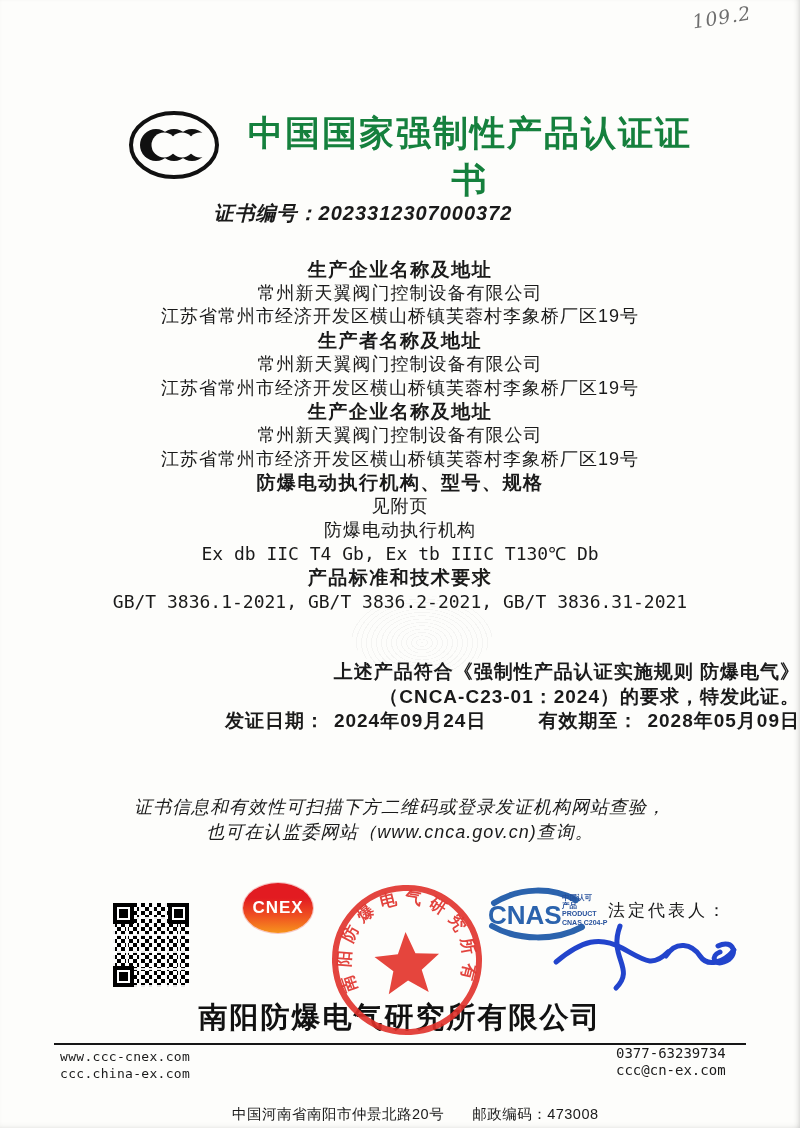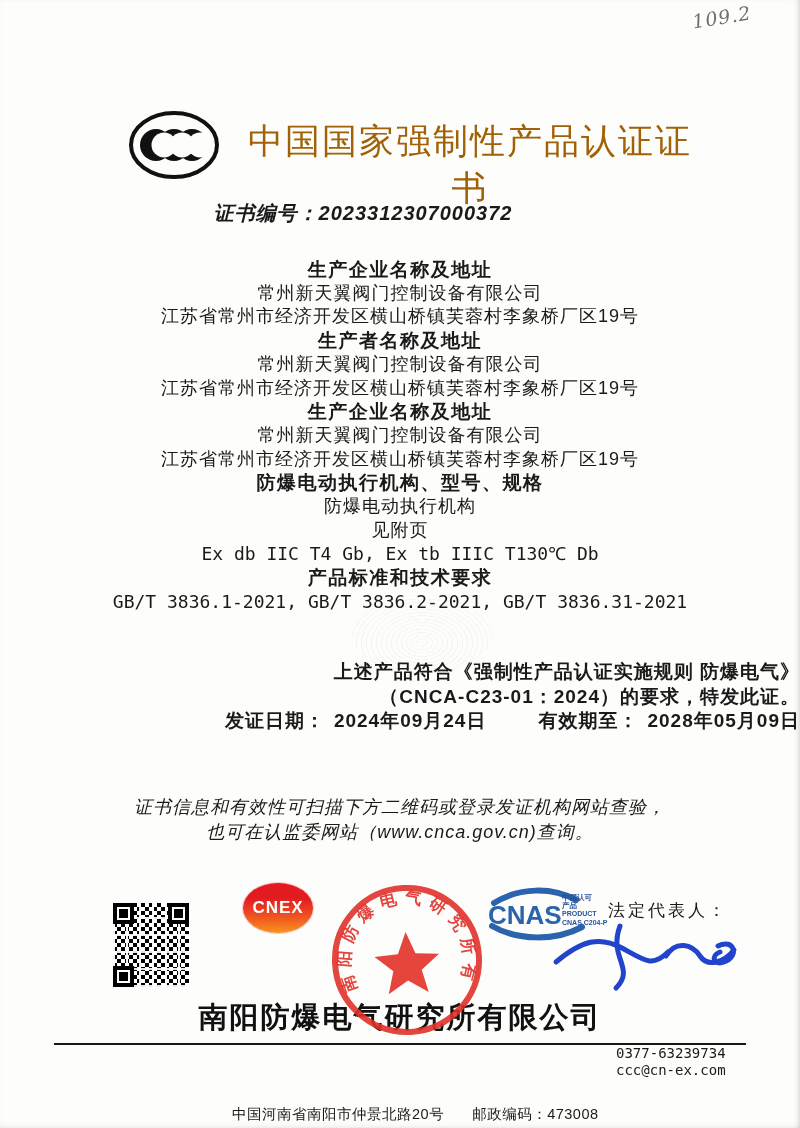--- a/index.html
+++ b/index.html
@@ -13,22 +13,22 @@
   }
   .hand-note{
     position:absolute;left:692px;top:6px;transform:rotate(-9deg);
     font-family:"DejaVu Serif", serif;font-style:italic;
     font-size:19px;color:#6e6e6e;letter-spacing:1px;
   }
   
   .header{position:absolute;left:0;top:104px;width:800px;height:80px;}
   .ccc-logo{position:absolute;left:128px;top:6px;}
   .title{
-    position:absolute;left:240px;top:14px;width:460px;text-align:center;
-    font-size:35px;font-weight:normal;letter-spacing:2px;color:#a16207;
+    position:absolute;left:240px;top:6px;width:460px;text-align:center;
+    font-size:35px;font-weight:bold;letter-spacing:2px;color:#15803d;
   }
   .certno{
     position:absolute;left:0;top:200px;width:726px;text-align:center;
     font-size:20px;font-weight:bold;letter-spacing:1px;font-style:italic;
   }
   
   .fields{
     position:absolute;left:0;top:258px;width:800px;text-align:center;
   }
   .fields div{line-height:23.7px;}
@@ -143,22 +143,22 @@
 
     <div class="h">生产者名称及地址</div>
     <div class="t">常州新天翼阀门控制设备有限公司</div>
     <div class="t">江苏省常州市经济开发区横山桥镇芙蓉村李象桥厂区19号</div>
 
     <div class="h">生产企业名称及地址</div>
     <div class="t">常州新天翼阀门控制设备有限公司</div>
     <div class="t">江苏省常州市经济开发区横山桥镇芙蓉村李象桥厂区19号</div>
 
     <div class="h">防爆电动执行机构、型号、规格</div>
+    <div class="t">见附页</div>
     <div class="t">防爆电动执行机构</div>
-    <div class="t">见附页</div>
     <div class="t mono">Ex db IIC T4 Gb, Ex tb IIIC T130℃ Db</div>
 
     <div class="h">产品标准和技术要求</div>
     <div class="t mono">GB/T 3836.1-2021, GB/T 3836.2-2021, GB/T 3836.31-2021</div>
   </div>
 
   <div class="smudge"></div>
 
   <div class="statement">
     <div>上述产品符合《强制性产品认证实施规则 防爆电气》</div>
@@ -218,20 +218,24 @@
         <path d="M118,44 c10,-16 26,-12 34,0 c8,12 24,6 34,-6"></path>
         <path d="M170,34 c16,-8 22,10 6,16 c-10,4 -14,-6 -4,-10"></path>
       </g>
     </svg>
   </div>
 
   <div class="orgname">南阳防爆电气研究所有限公司</div>
 
   <div class="rule"></div>
 
+  <div class="f-left">
+    <div>www.ccc-cnex.com</div>
+    <div>ccc.china-ex.com</div>
+  </div>
   <div class="f-center">
     <span>中国河南省南阳市仲景北路20号</span><span class="sp"></span><span>邮政编码：</span><span>473008</span>
   </div>
   <div class="f-right">
     <div>0377-63239734</div>
     <div>ccc@cn-ex.com</div>
   </div>
 
 </div>
 

